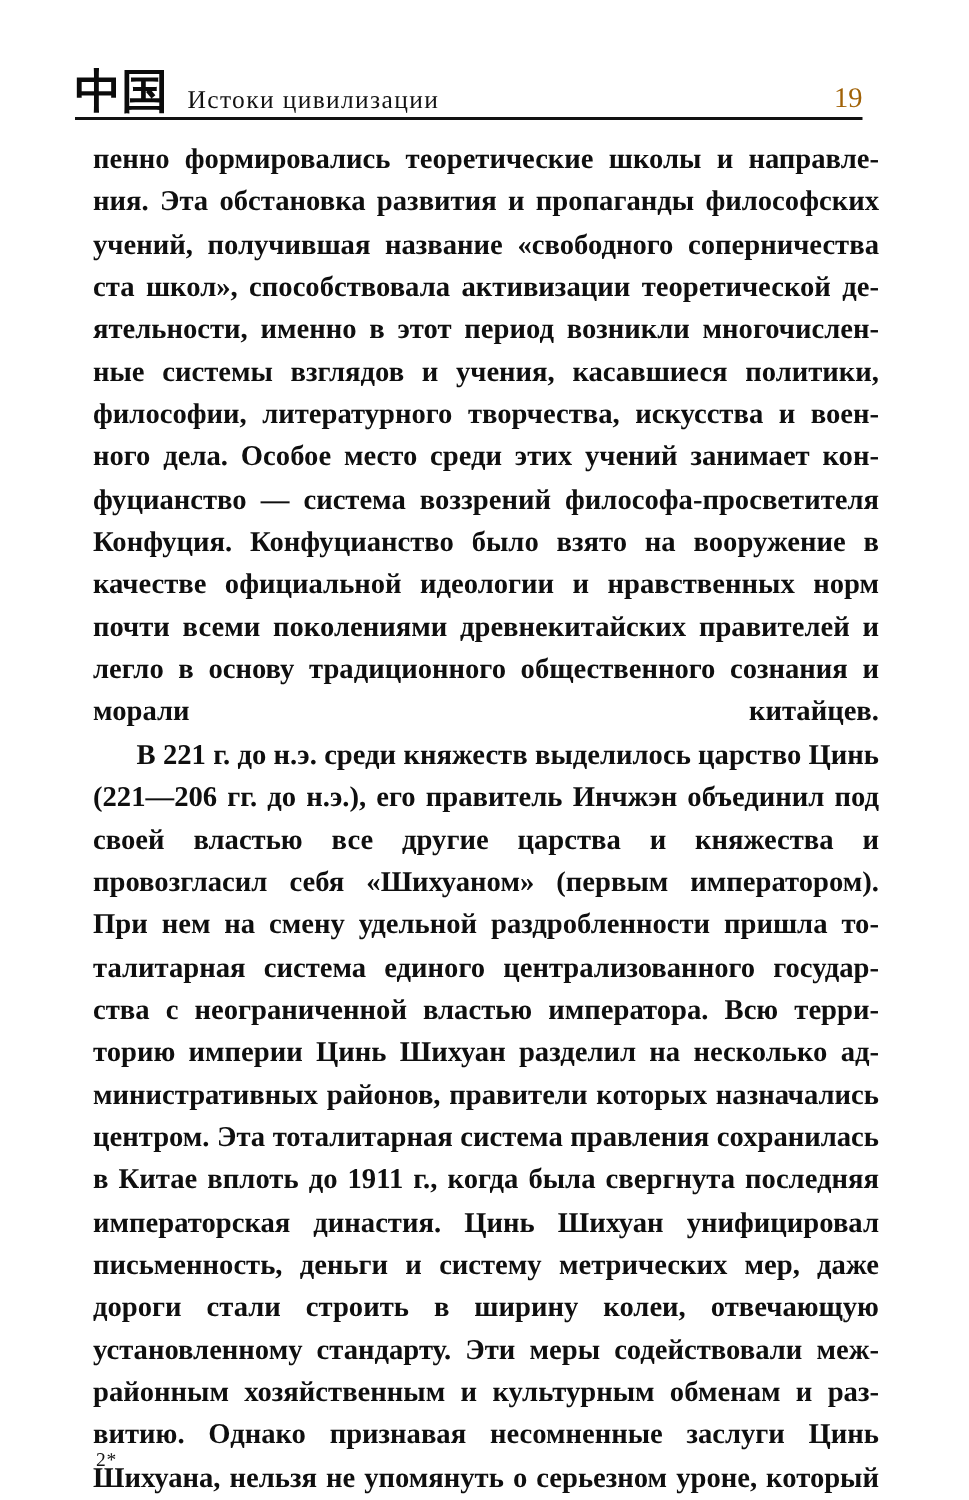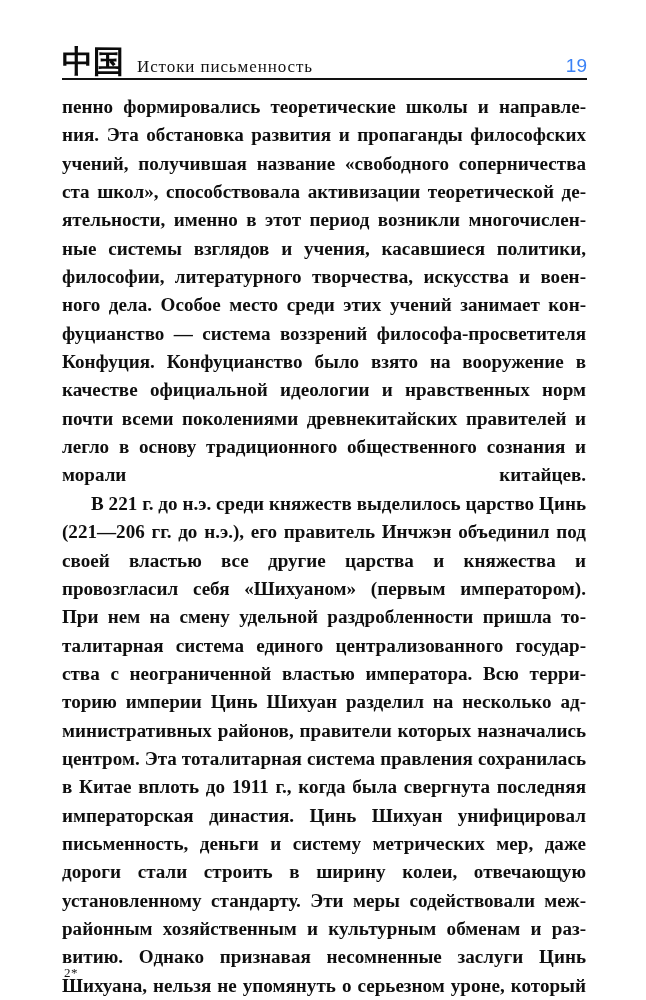--- a/index.html
+++ b/index.html
@@ -18,21 +18,21 @@
   .page {
     position: relative;
     width: 646px;
     height: 1000px;
     background: #ffffff;
   }
 
   
   .page-header {
     position: absolute;
-    left: 62px;
+    left: 50px;
     top: 36px;
     width: 525px;
     height: 46px;
   }
 
   .header-row {
     display: flex;
     align-items: flex-end;
     height: 42px;
   }
@@ -55,24 +55,24 @@
     letter-spacing: 0.9px;
     color: #121212;
     margin-left: 13px;
     position: relative;
     top: -3px;
     white-space: nowrap;
   }
 
   .folio {
     margin-left: auto;
-    font-family: Liberation Sans, sans-serif;
+    font-family: Liberation Serif, serif;
     font-size: 19px;
     line-height: 1;
-    color: #3b82f6;
+    color: #a16207;
     position: relative;
     top: -3px;
   }
 
   .header-rule {
     position: absolute;
     left: 0px;
     top: 42px;
     width: 525px;
     height: 2px;
@@ -121,21 +121,21 @@
   }
 </style>
 </head>
 <body>
 
 <div class="page">
 
   <div class="page-header">
     <div class="header-row">
       <span class="chinese-mark">中国</span>
-      <span class="running-title">Истоки письменность</span>
+      <span class="running-title">Истоки цивилизации</span>
       <span class="folio">19</span>
     </div>
     <div class="header-rule"></div>
   </div>
 
   <div class="body-text">
     <p class="para force-justify">пенно формировались теоретические школы и направле­ния. Эта обстановка развития и пропаганды философских учений, получившая название «свободного соперничества ста школ», способствовала активизации теоретической де­ятельности, именно в этот период возникли многочислен­ные системы взглядов и учения, касавшиеся политики, философии, литературного творчества, искусства и воен­ного дела. Особое место среди этих учений занимает кон­фуцианство — система воззрений философа-просветите­ля Конфуция. Конфуцианство было взято на вооружение в качестве официальной идеологии и нравственных норм почти всеми поколениями древнекитайских правителей и легло в основу традиционного общественного сознания и морали китайцев.</p>
     <p class="para force-justify">В 221 г. до н.э. среди княжеств выделилось царство Цинь (221—206 гг. до н.э.), его правитель Инчжэн объе­динил под своей властью все другие царства и княжества и провозгласил себя «Шихуаном» (первым императором). При нем на смену удельной раздробленности пришла то­талитарная система единого централизованного государ­ства с неограниченной властью императора. Всю терри­торию империи Цинь Шихуан разделил на несколько ад­министративных районов, правители которых назнача­лись центром. Эта тоталитарная система правления сохра­нилась в Китае вплоть до 1911 г., когда была свергнута пос­ледняя императорская династия. Цинь Шихуан унифици­ровал письменность, деньги и систему метрических мер, даже дороги стали строить в ширину колеи, отвечающую установленному стандарту. Эти меры содействовали меж­районным хозяйственным и культурным обменам и раз­витию. Однако признавая несомненные заслуги Цинь Шихуана, нельзя не упомянуть о серьезном уроне, кото­рый причинила китайской культуре другая сторона его деятельности. Так, добиваясь единообразия общественной идеологии, он запретил иметь в частном пользовании (по­мимо правительственных книгохранилищ) книги светс­</p>
   </div>
 

